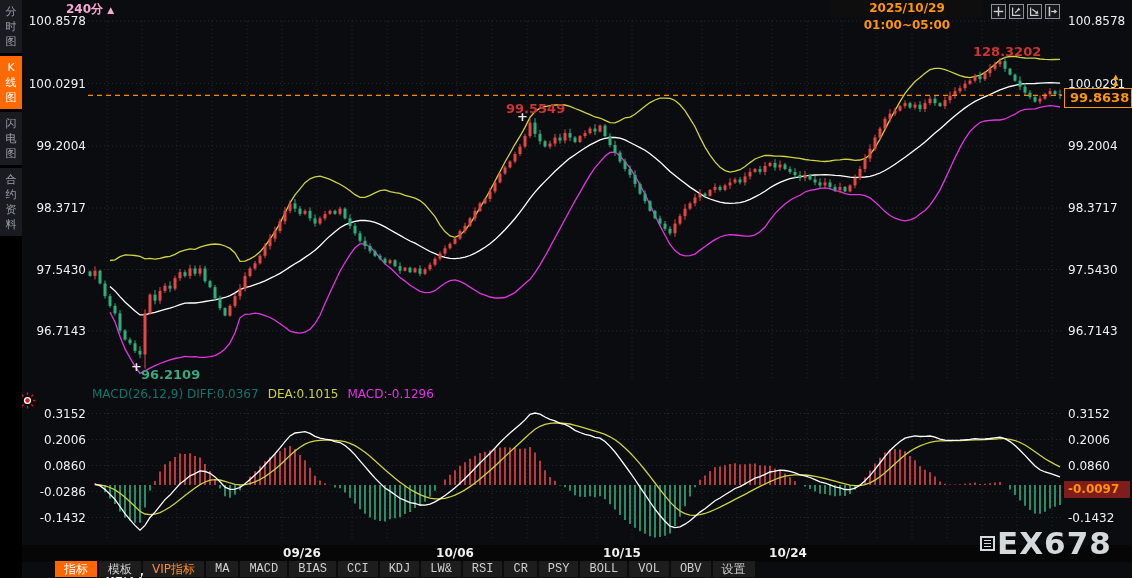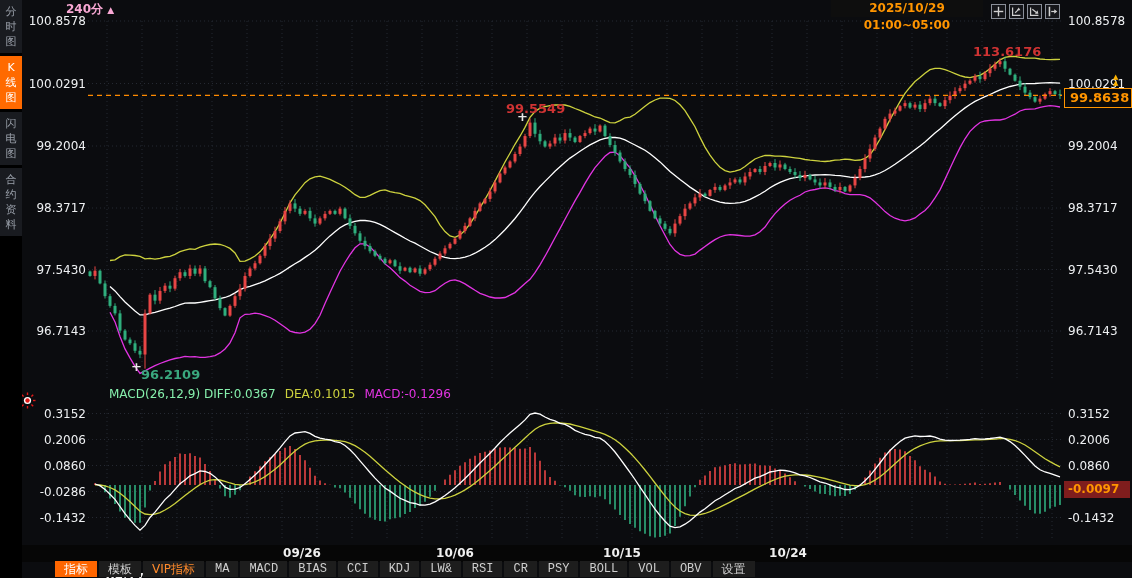--- a/index.html
+++ b/index.html
@@ -48,21 +48,21 @@
 
   
   #price-box { position:absolute; left:1064px; top:88px; width:68px; height:20px; border:1px solid #ff9500;
                background:#0a0a0a; color:#ff9500; font-size:13px; font-weight:bold; line-height:18px;
                padding-left:5px; z-index:5; }
   #price-arrows { position:absolute; left:1113px; top:74px; color:#ffb300; font-size:7px; line-height:6px;
                   text-align:center; z-index:6; }
 
   
   #macd-hdr { position:absolute; left:92px; top:387px; font-size:12px; display:flex; gap:9px; z-index:4; white-space:nowrap; }
-  .macd-t1 { color:#86efac;margin-left:17px; } .macd-t2 { color:#cdd23e;text-align:right; } .macd-t3 { color:#e234e2; }
+  .macd-t1 { color:#0f766e; } .macd-t2 { color:#cdd23e;text-align:right; } .macd-t3 { color:#e234e2; }
   #macd-box { position:absolute; left:1064px; top:481px; width:66px; height:17px; background:#7f1d1d;
               color:#ff9500; font-size:12px; font-weight:bold; line-height:17px; padding-left:4px; z-index:5; }
 
   
   #xrow { position:absolute; left:22px; top:545px; width:1110px; height:17px; background:#060606; z-index:3; }
   #period-lab { position:absolute; left:66px; top:1px; color:#f9a8d4; font-size:12px; font-weight:bold; cursor:pointer; }
   #period-lab .tri { font-size:9px; }
   .xdate { position:absolute; top:1px; width:60px; text-align:center; color:#f0f0f0; font-size:12px; font-weight:bold; }
   #xcurrent { position:absolute; left:831px; top:0px; width:152px; height:17px; text-align:center; line-height:17px;
               background:#0e0e0e; color:#ff9500; font-size:12px; font-weight:bold; }
@@ -837,21 +837,21 @@
       <line x1="947" y1="80" x2="947" y2="108.50645595821749" stroke="#2fae7d" stroke-width="1.6"></line>
       <line x1="952" y1="80" x2="952" y2="108.86598279358797" stroke="#2fae7d" stroke-width="1.6"></line>
       <line x1="957" y1="80" x2="957" y2="106.72503769894061" stroke="#2fae7d" stroke-width="1.6"></line>
       <line x1="962" y1="80" x2="962" y2="103.5327816752577" stroke="#2fae7d" stroke-width="1.6"></line>
       <line x1="967" y1="80" x2="967" y2="101.65375698156443" stroke="#2fae7d" stroke-width="1.6"></line>
       <line x1="972" y1="80" x2="972" y2="100.09409510824476" stroke="#2fae7d" stroke-width="1.6"></line>
       <polyline points="7,79.8 12,80.0 17,80.9 22,82.5 27,84.9 32,88.2 37,92.3 42,96.8 47,101.5 52,106.2 57,109.0 62,109.7 67,109.2 72,107.6 77,105.0 82,102.0 87,98.5 92,94.5 97,90.6 102,86.7 107,83.0 112,79.6 117,77.0 122,75.2 127,74.6 132,75.0 137,76.4 142,78.0 147,79.3 152,79.9 157,79.7 162,78.6 167,76.9 172,74.5 177,71.6 182,68.1 187,64.2 192,60.0 197,55.3 202,50.4 207,46.0 212,42.2 217,39.1 222,37.0 227,35.8 232,35.3 237,35.1 242,35.0 247,35.3 252,35.8 257,36.7 262,38.3 267,40.6 272,43.7 277,47.3 282,51.3 287,55.7 292,60.2 297,64.7 302,69.0 307,73.2 312,77.2 317,80.8 322,84.2 327,87.1 332,89.7 337,91.7 342,93.2 347,93.9 352,93.9 357,93.3 362,92.0 367,90.1 372,87.7 377,84.9 382,81.6 387,78.0 392,74.0 397,69.8 402,65.5 407,61.0 412,56.3 417,51.6 422,46.9 427,42.3 432,37.7 437,33.1 442,28.4 447,24.3 452,21.3 457,19.4 462,18.4 467,17.9 472,18.0 477,18.3 482,19.0 487,20.3 492,21.7 497,23.2 502,24.7 507,26.2 512,27.6 517,29.4 522,31.8 527,34.8 532,38.6 537,43.0 542,47.8 547,53.1 552,58.9 557,65.0 562,71.4 567,78.0 572,84.5 577,90.8 582,96.9 587,102.0 592,106.0 597,108.6 602,110.1 607,110.3 612,109.7 617,108.5 622,106.7 627,104.5 632,102.2 637,99.7 642,97.1 647,94.4 652,91.9 657,89.3 662,86.6 667,83.9 672,81.4 677,79.0 682,76.6 687,74.5 692,72.7 697,71.2 702,70.3 707,69.8 712,69.8 717,70.0 722,70.5 727,71.3 732,72.4 737,73.5 742,74.8 747,76.2 752,77.6 757,78.9 762,80.1 767,80.7 772,80.6 777,79.6 782,77.8 787,75.1 792,71.7 797,67.7 802,63.2 807,58.7 812,54.3 817,50.0 822,46.4 827,43.3 832,40.9 837,39.0 842,37.4 847,36.4 852,35.9 857,35.8 862,35.7 867,35.6 872,35.6 877,35.4 882,35.2 887,34.9 892,34.8 897,34.6 902,34.4 907,34.1 912,33.7 917,33.7 922,34.3 927,35.5 932,37.5 937,40.0 942,43.2 947,46.7 952,50.3 957,53.7 962,56.6 967,59.3 972,61.8" fill="none" stroke="#cdd23e" stroke-width="1.3"></polyline>
       <polyline points="7,79.0 12,80.7 17,84.4 22,89.2 27,94.4 32,101.5 37,108.6 42,114.6 47,120.4 52,125.1 57,120.4 62,112.5 67,107.2 72,100.8 77,94.6 82,90.1 87,84.4 92,78.8 97,75.1 102,70.8 107,68.6 112,65.9 117,66.5 122,68.3 127,71.9 132,76.8 137,82.1 142,84.4 147,84.2 152,82.5 157,78.8 162,74.4 167,70.0 172,65.2 177,59.7 182,54.2 187,48.7 192,42.9 197,36.7 202,30.9 207,28.0 212,27.3 217,26.7 222,28.4 227,31.3 232,33.1 237,34.1 242,34.9 247,36.6 252,37.5 257,40.5 262,44.7 267,49.9 272,55.8 277,61.7 282,67.5 287,73.1 292,78.1 297,83.0 302,86.1 307,89.7 312,93.3 317,95.4 322,97.7 327,98.5 332,100.0 337,100.1 342,99.1 347,96.9 352,93.9 357,90.5 362,86.8 367,82.8 372,78.2 377,73.5 382,68.5 387,63.3 392,58.0 397,53.1 402,48.2 407,43.0 412,37.5 417,32.6 422,28.1 427,23.8 432,19.5 437,14.9 442,9.3 447,8.0 452,9.2 457,12.0 462,14.4 467,15.8 472,18.3 477,19.4 482,21.9 487,25.4 492,27.5 497,29.3 502,30.3 507,32.3 512,33.2 517,36.5 522,41.4 527,47.0 532,53.6 537,60.5 542,67.3 547,74.5 552,82.1 557,89.4 562,97.0 567,104.2 572,110.5 577,116.2 582,121.1 587,122.6 592,121.8 597,119.2 602,115.8 607,111.5 612,107.1 617,103.7 622,99.7 627,95.7 632,93.0 637,89.8 642,86.7 647,83.5 652,81.6 657,78.9 662,76.0 667,73.1 672,71.6 677,69.3 682,67.0 687,66.2 692,65.2 697,65.5 702,66.4 707,67.9 712,69.8 717,70.8 722,72.5 727,74.6 732,76.8 737,78.0 742,79.9 747,81.9 752,82.9 757,84.5 762,84.6 767,83.1 772,80.2 777,75.8 782,70.6 787,64.4 792,58.0 797,51.4 802,45.5 807,40.7 812,36.5 817,33.1 822,31.9 827,30.9 832,31.5 837,31.4 842,31.0 847,32.2 852,34.2 857,35.1 862,35.5 867,35.4 872,35.2 877,34.8 882,34.4 887,33.7 892,34.2 897,34.0 902,33.5 907,32.8 912,32.2 917,33.7 922,36.6 927,40.5 932,45.2 937,50.4 942,55.7 947,61.0 952,64.8 957,67.0 962,68.4 967,70.2 972,71.9" fill="none" stroke="#ffffff" stroke-width="1.3"></polyline>
     </svg>
 
-  <span class="anno anno-red" style="left:973px; top:44px;">113.6176</span>
+  <span class="anno anno-red" style="left:973px; top:44px;">128.3202</span>
   <span class="anno anno-red" style="left:506px; top:101px;">99.5549</span>
   <span class="anno-cross" style="left:517px; top:109px;">+</span>
   <span class="anno anno-green" style="left:141px; top:367px;">96.2109</span>
   <span class="anno-cross" style="left:131px; top:359px;">+</span>
 
   <div id="price-box">99.8638</div>
   <div id="price-arrows">▲<br>▲</div>
 
   <div id="macd-hdr">
     <span class="macd-t1">MACD(26,12,9) DIFF:0.0367</span>
@@ -884,13 +884,17 @@
       <div class="tb-btn ">LW&amp;</div>
       <div class="tb-btn ">RSI</div>
       <div class="tb-btn ">CR</div>
       <div class="tb-btn ">PSY</div>
       <div class="tb-btn ">BOLL</div>
       <div class="tb-btn ">VOL</div>
       <div class="tb-btn ">OBV</div>
       <div class="tb-btn  cjk">设置</div>
     </div>
 
+  <div id="watermark">
+    <span id="wm-logo"></span>
+    <span id="wm-text">EX678</span>
+  </div>
 </div>
 
 </body></html>

